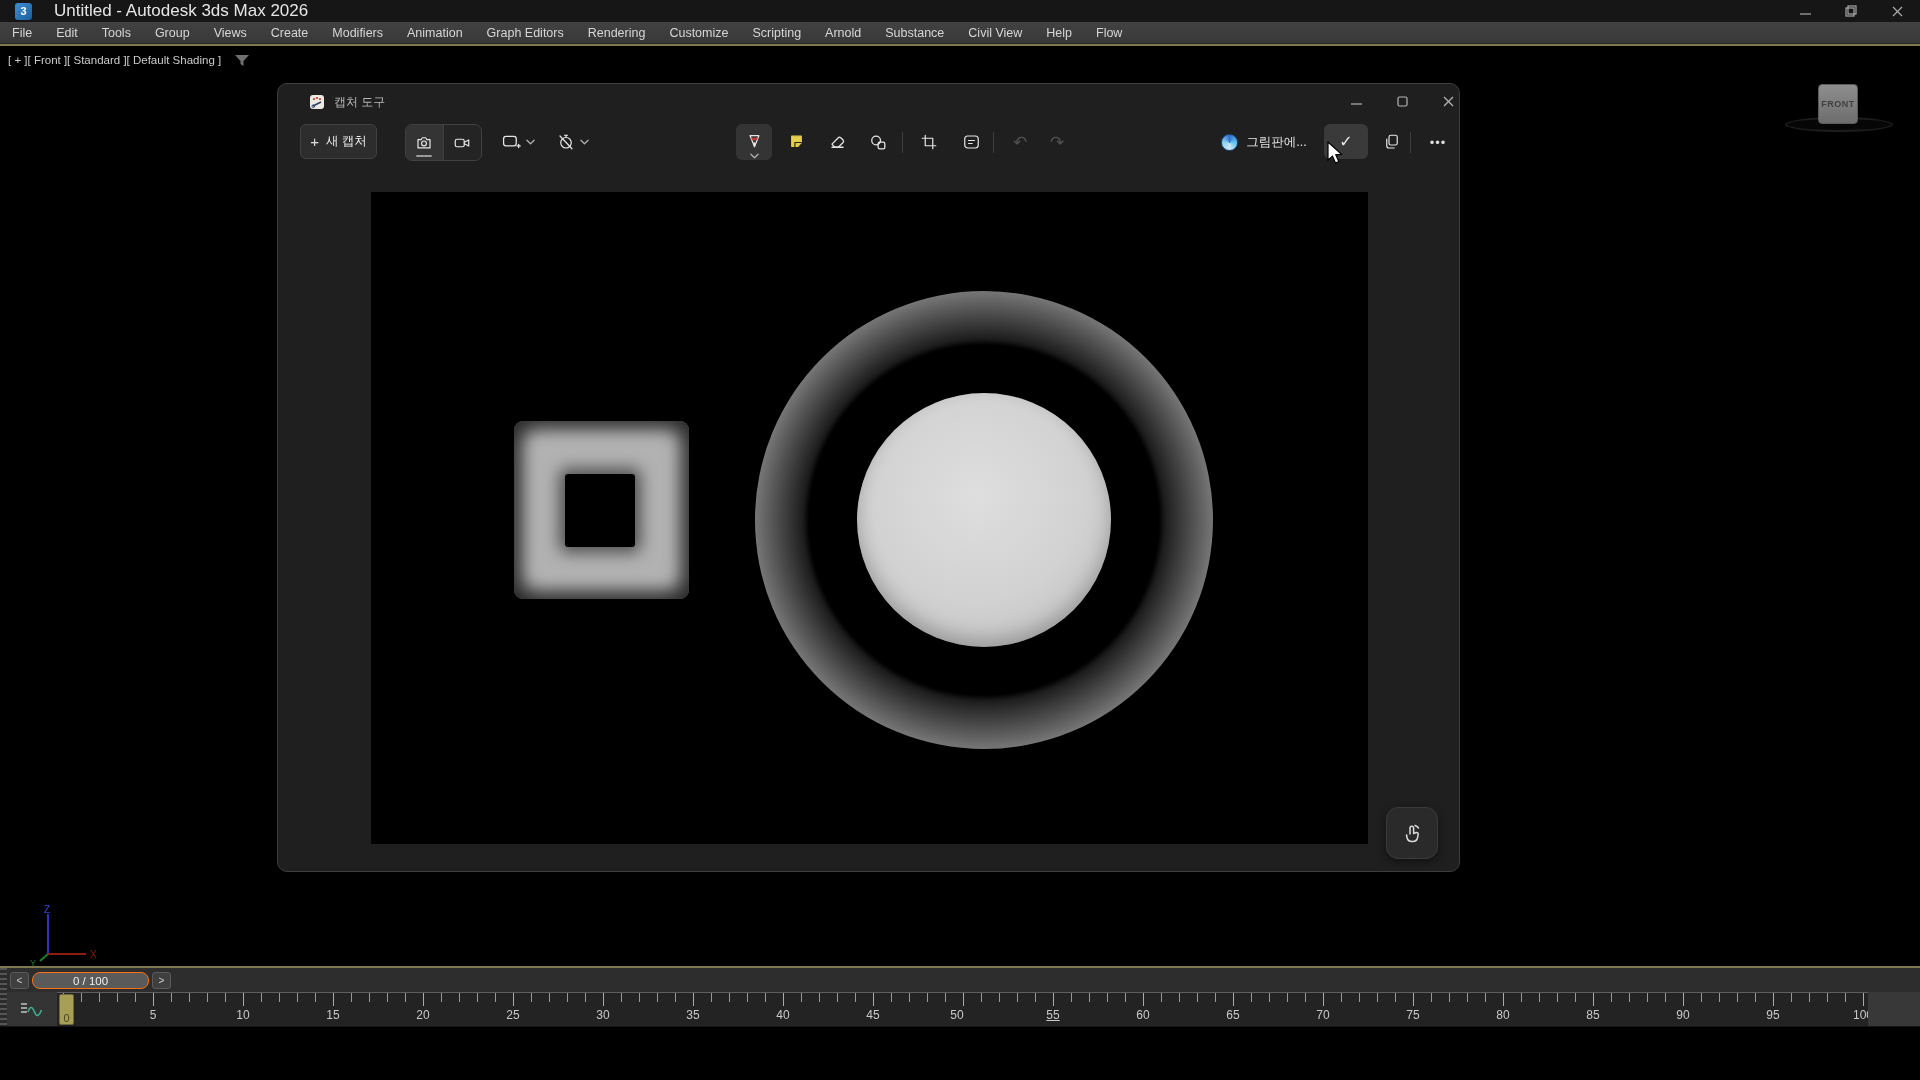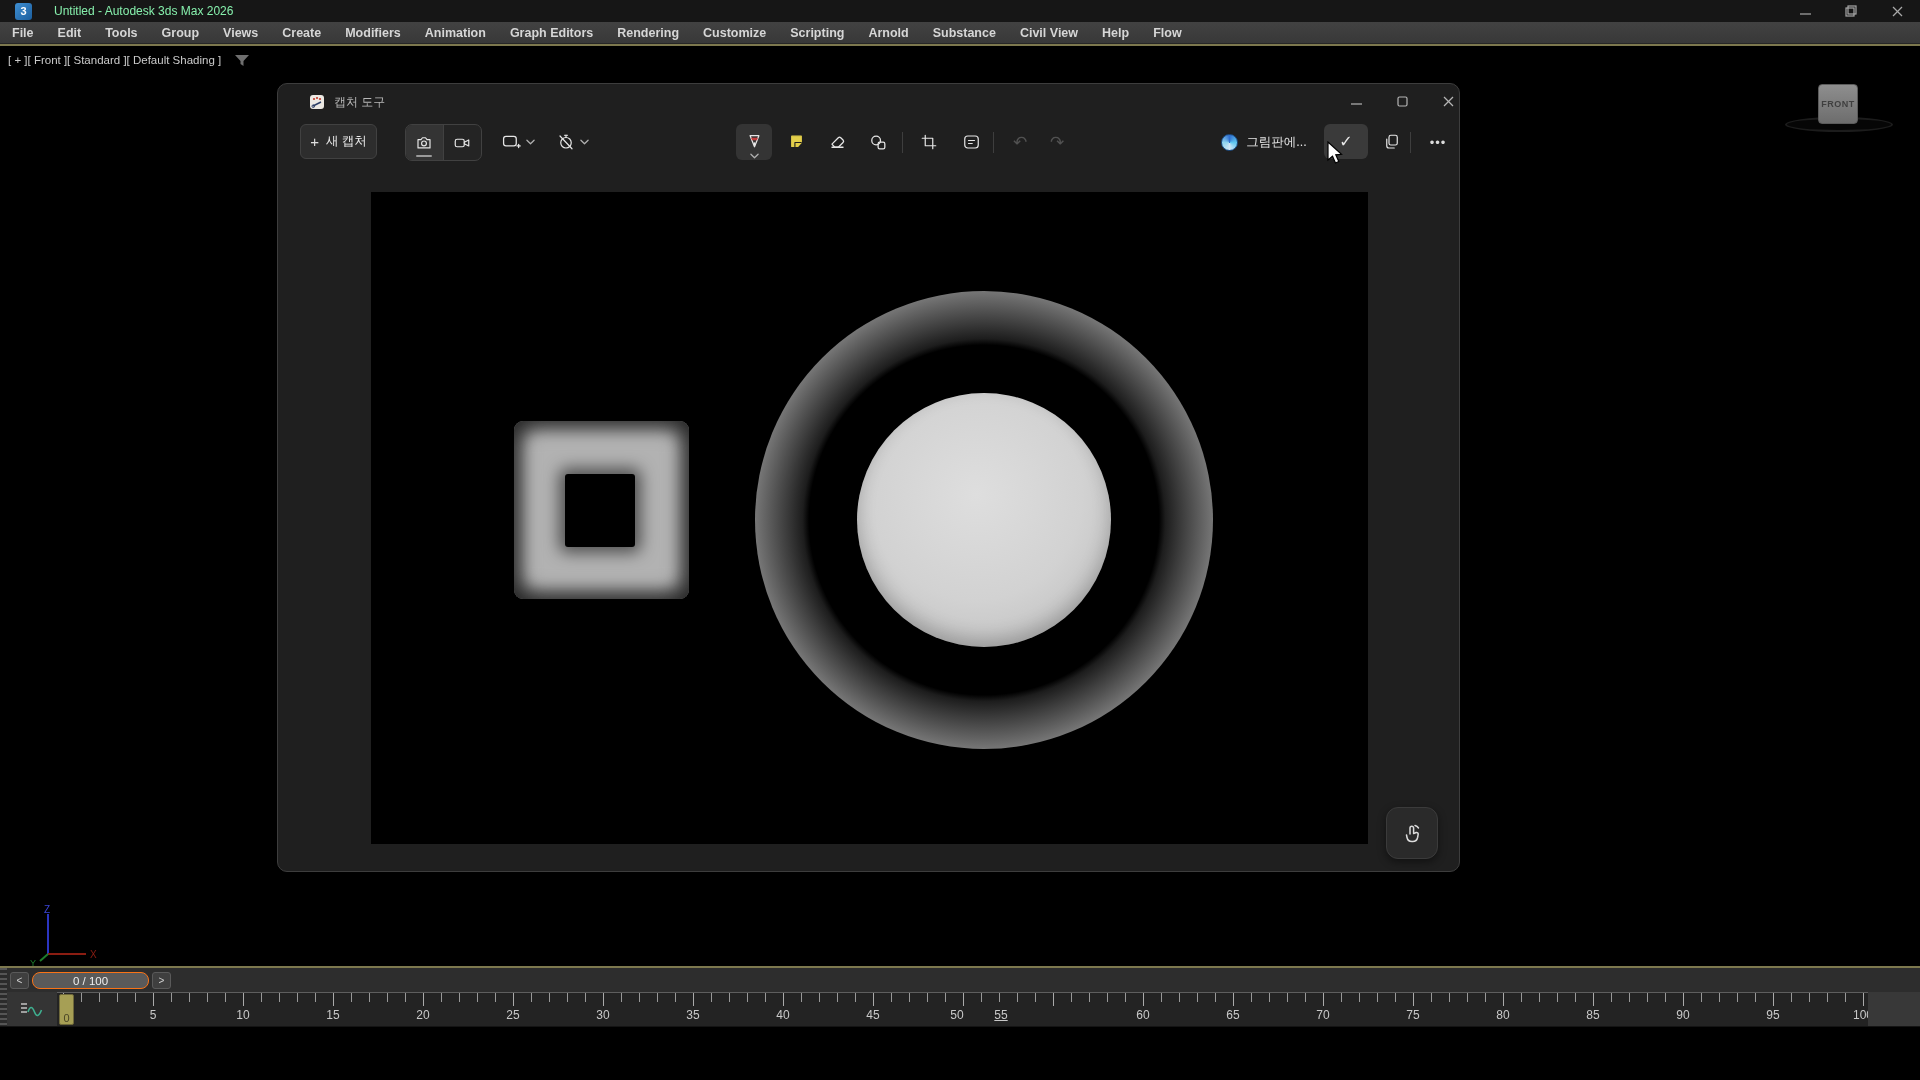--- a/index.html
+++ b/index.html
@@ -5,29 +5,29 @@
   * { margin:0; padding:0; box-sizing:border-box; }
   html,body { width:1920px; height:1080px; overflow:hidden; background:#000;
     font-family:"Liberation Sans","DejaVu Sans",sans-serif; }
 
   
   #titlebar { position:absolute; left:0; top:0; width:1920px; height:22px; background:#161616;
     display:flex; align-items:center; }
   #max-app-icon { width:17px; height:17px; margin-left:15px; border-radius:3px;
     background:linear-gradient(135deg,#3f8fd2,#1b5e9e); color:#fff; font-size:11px; font-weight:bold;
     display:flex; align-items:center; justify-content:center; }
-  #max-title { color:#86efac; font-size:12px; margin-left:22px; }
+  #max-title { color:#e5e5e5; font-size:17px; margin-left:22px; }
   .win-ctrls { position:absolute; right:0; top:0; height:22px; display:flex; }
   .win-ctrl { width:46px; height:22px; display:flex; align-items:center; justify-content:center; }
   .win-ctrl svg { stroke:#a8a8a8; fill:none; stroke-width:1.2; }
 
   #menubar { position:absolute; left:0; top:22px; width:1920px; height:22px;
     background:linear-gradient(#424242,#383838); border-bottom:1px solid #262626;
     display:flex; align-items:center; }
-  #menu-list { list-style:none; display:flex; height:100%; align-items:center;font-weight:bold; }
+  #menu-list { list-style:none; display:flex; height:100%; align-items:center; }
   .menu-item { color:#d6d6d6; font-size:12.5px; padding:0 12px; height:100%; display:flex; align-items:center; }
   #workspaces { position:absolute; right:2px; top:22px; height:22px; display:flex; align-items:center; }
   #workspaces-label { color:#bdbdbd; font-size:12px; margin-right:6px; }
   #workspace-select { width:146px; height:18px; background:#575757; border:1px solid #6b6b6b;
     color:#dcdcdc; font-size:12px; display:flex; align-items:center; padding-left:7px; position:relative; }
   #workspace-select .chev { position:absolute; right:5px; top:6px; width:0; height:0;
     border-left:4px solid transparent; border-right:4px solid transparent; border-top:5px solid #9d9d9d; }
 
   
   #viewport { position:absolute; left:0; top:44px; width:1920px; height:924px; background:#000;
@@ -421,21 +421,21 @@
       <span class="tick-label" style="left: 96px;">5</span>
       <span class="tick-label" style="left: 186px;">10</span>
       <span class="tick-label" style="left: 276px;">15</span>
       <span class="tick-label" style="left: 366px;">20</span>
       <span class="tick-label" style="left: 456px;">25</span>
       <span class="tick-label" style="left: 546px;">30</span>
       <span class="tick-label" style="left: 636px;">35</span>
       <span class="tick-label" style="left: 726px;">40</span>
       <span class="tick-label" style="left: 816px;">45</span>
       <span class="tick-label" style="left: 900px;">50</span>
-      <span class="tick-label" style="left: 944px; text-decoration: underline;">55</span>
+      <span class="tick-label" style="left: 996px; text-decoration: underline;">55</span>
       <span class="tick-label" style="left: 1086px;">60</span>
       <span class="tick-label" style="left: 1176px;">65</span>
       <span class="tick-label" style="left: 1266px;">70</span>
       <span class="tick-label" style="left: 1356px;">75</span>
       <span class="tick-label" style="left: 1446px;">80</span>
       <span class="tick-label" style="left: 1536px;">85</span>
       <span class="tick-label" style="left: 1626px;">90</span>
       <span class="tick-label" style="left: 1716px;">95</span>
       <span class="tick-label" style="left: 1806px;">100</span>
     </div>

